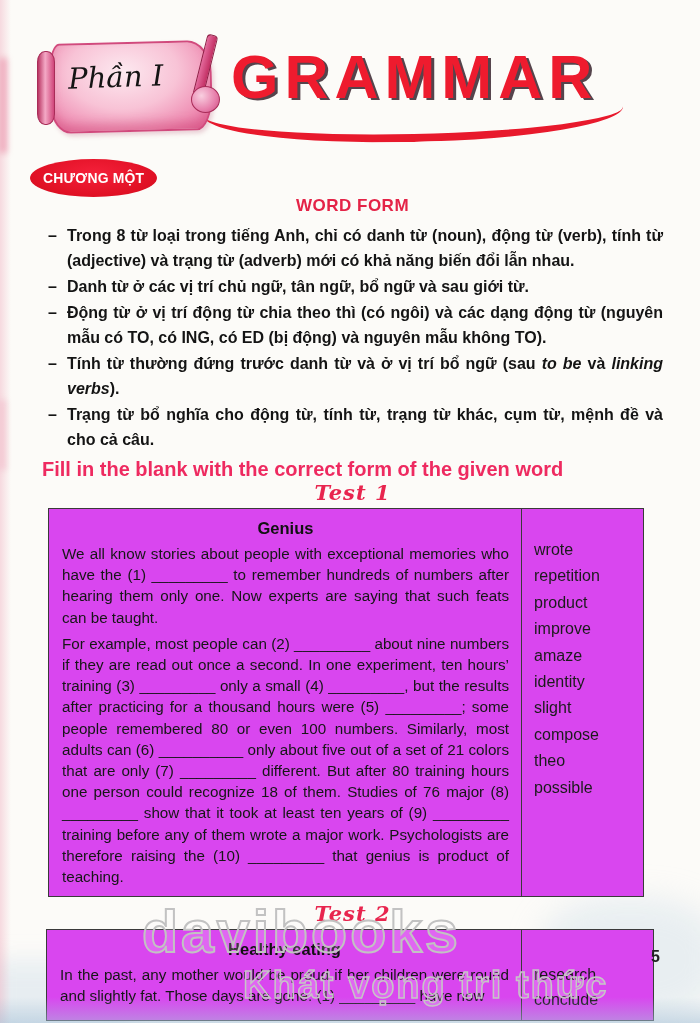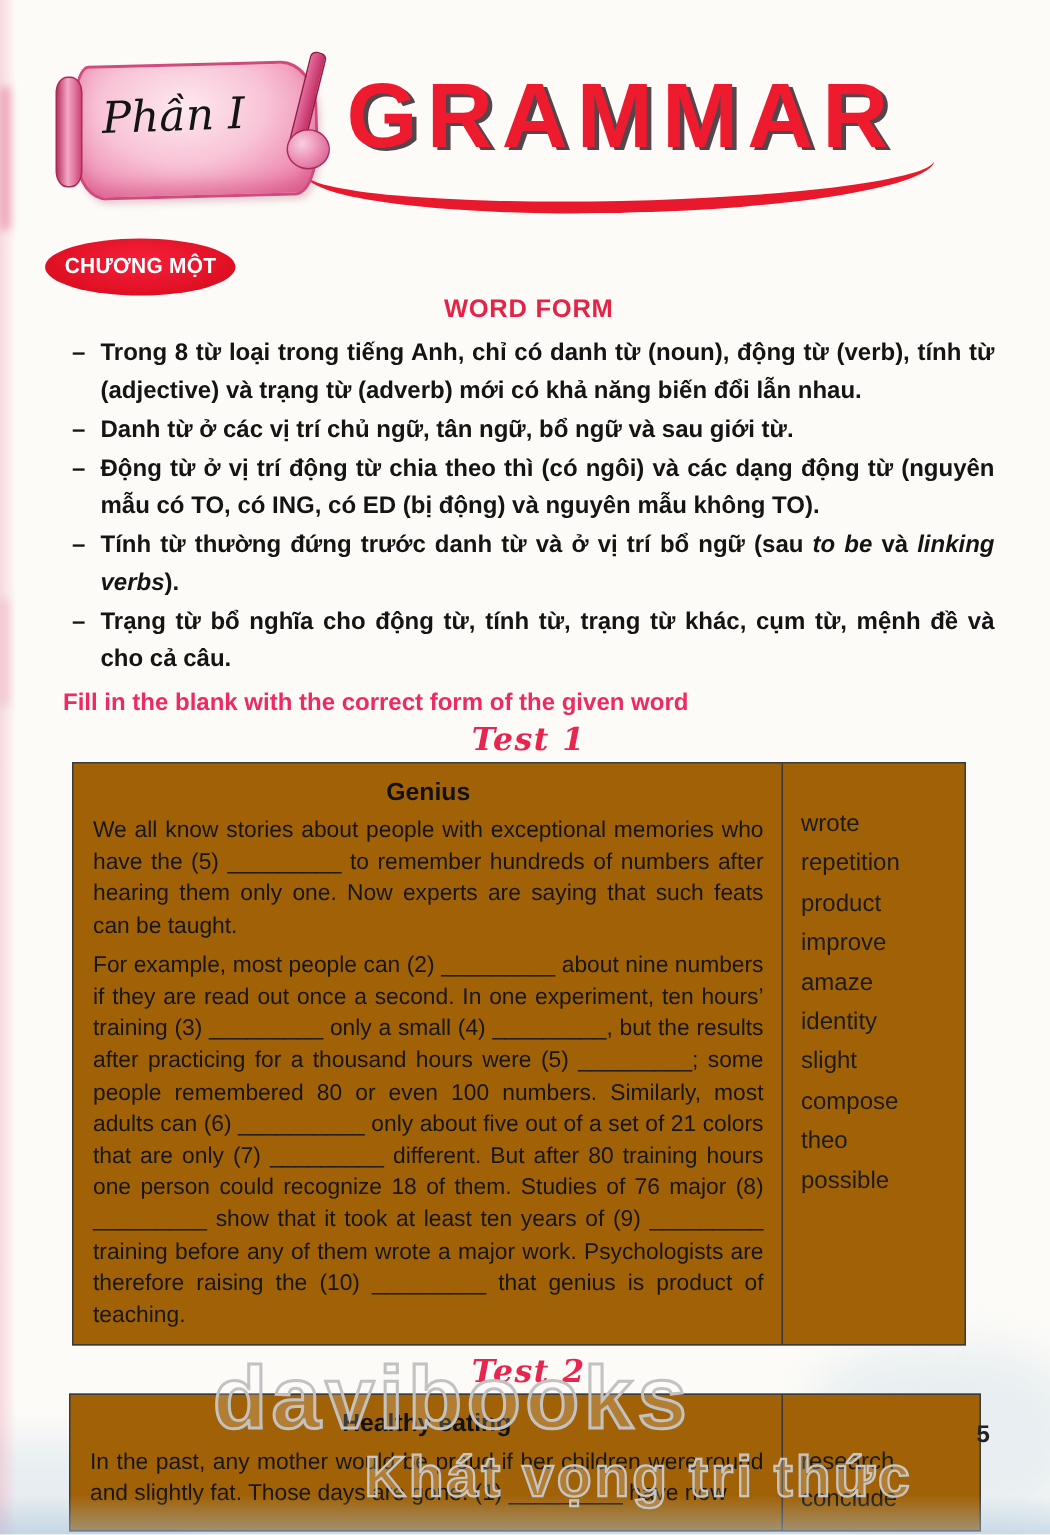--- a/index.html
+++ b/index.html
@@ -53,26 +53,26 @@
   
   .content{position:absolute;left:0;top:196px;width:700px;box-sizing:border-box;
     padding:0 37px 0 42px;z-index:2;}
   .word-form{ text-align:center;color:#e42347;font-weight:bold;font-size:17px;
     letter-spacing:.5px;line-height:20px;margin:0 0 7px 0;}
   .intro{font-weight:bold;font-size:16px;line-height:25px;margin:0 0 2px 0;color:#141414;}
   ul.rules{list-style:none;margin:0;padding:0;}
   ul.rules li{display:flex;margin:1px 0 0 0;font-weight:bold;font-size:16px;line-height:25px;color:#141414;}
   ul.rules .dash{flex:0 0 25px;padding-left:6px;box-sizing:border-box;}
   ul.rules .btext{flex:1;text-align:justify;}
-  .instruction{color:#ee2a60;font-weight:bold;font-size:16px;line-height:20px;margin:7px 0 0 0;}
+  .instruction{color:#ee2a60;font-weight:bold;font-size:20px;line-height:20px;margin:7px 0 0 0;}
   .test-label{text-align:center;font-family:"DejaVu Serif",serif;font-style:italic;
     font-weight:bold;font-size:21px;color:#e8254e;letter-spacing:1px;line-height:24px;margin:2px 0 3px 0;}
 
   
-  .wtable{display:flex;border:1.6px solid #3a3a3a;background:#a16207;}
+  .wtable{display:flex;border:1.6px solid #3a3a3a;background:#d946ef;}
   .wtable .passage{width:473px;box-sizing:border-box;border-right:1.6px solid #3a3a3a;
     padding:6px 12px 9px 13px;}
   .wtable .passage .ptitle{text-align:center;font-weight:bold;font-size:16.5px;line-height:26px;margin-bottom:2px;color:#111;}
   .wtable .passage p{margin:0;font-size:15.2px;line-height:21.2px;text-align:justify;color:#161616;}
   .wtable .passage p + p{margin-top:5px;}
   .wtable .wordlist{flex:1;box-sizing:border-box;padding:28px 6px 8px 12px;}
   .wtable .wordlist .word{font-size:16px;line-height:26.4px;color:#1b1b1b;}
   .t2 .wordlist{padding-top:32px;}
   .t2 .wordlist .word{line-height:25px;}
   .t2 .passage{width:475px;}
@@ -133,21 +133,21 @@
       <span class="btext">Trạng từ bổ nghĩa cho động từ, tính từ, trạng từ khác, cụm từ, mệnh đề và cho cả câu.</span>
     </li>
   </ul>
 
   <div class="instruction">Fill in the blank with the correct form of the given word</div>
 
   <div class="test-label">Test 1</div>
   <div class="wtable t1" style="margin-left:6px;width:594px;">
     <div class="passage">
       <div class="ptitle">Genius</div>
-      <p>We all know stories about people with exceptional memories who have the (5) _________ to remember hundreds of numbers after hearing them only one. Now experts are saying that such feats can be taught.</p>
+      <p>We all know stories about people with exceptional memories who have the (1) _________ to remember hundreds of numbers after hearing them only one. Now experts are saying that such feats can be taught.</p>
       <p>For example, most people can (2) _________ about nine numbers if they are read out once a second. In one experiment, ten hours’ training (3) _________ only a small (4) _________, but the results after practicing for a thousand hours were (5) _________; some people remembered 80 or even 100 numbers. Similarly, most adults can (6) __________ only about five out of a set of 21 colors that are only (7) _________ different. But after 80 training hours one person could recognize 18 of them. Studies of 76 major (8) _________ show that it took at least ten years of (9) _________ training before any of them wrote a major work. Psychologists are therefore raising the (10) _________ that genius is product of teaching.</p>
     </div>
     <div class="wordlist">
       <div class="word">wrote</div>
       <div class="word">repetition</div>
       <div class="word">product</div>
       <div class="word">improve</div>
       <div class="word">amaze</div>
       <div class="word">identity</div>
       <div class="word">slight</div>

